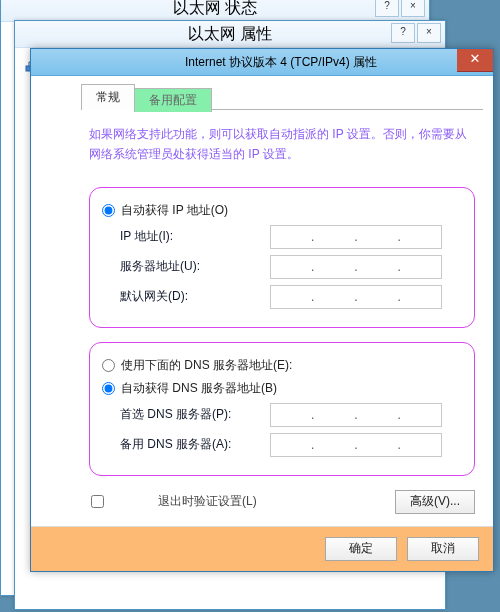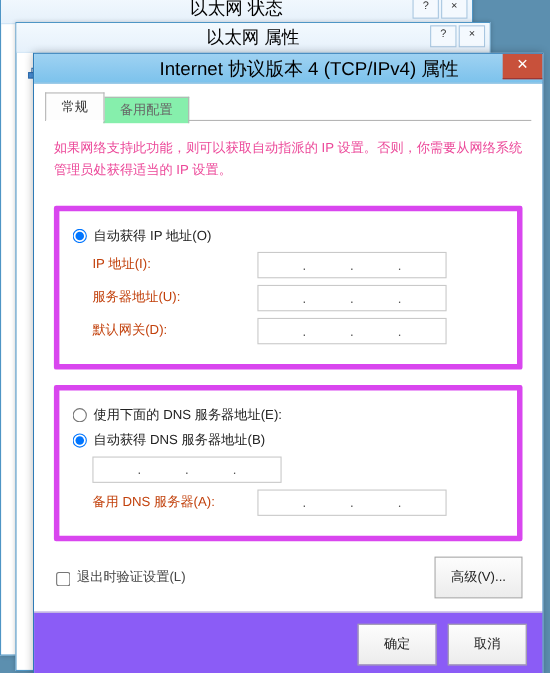--- a/index.html
+++ b/index.html
@@ -65,41 +65,42 @@
     height: 26px;
     background: linear-gradient(#9fd2f2, #7cc2ec);
     border-bottom: 1px solid #5ea9da;
     display: flex;
     align-items: center;
     justify-content: center;
     position: relative;
   }
   .dlg-title {
     color: #000;
-    font-size: 17px;
+    font-size: 12px;
     margin-left: 38px;
   }
   .close-btn {
     position: absolute;
     right: 0;
     top: 0;
     height: 22px;
     width: 36px;
     background: #c8513b;
     color: #fff;
     text-align: center;
     line-height: 20px;
     font-size: 13px;
     cursor: pointer;
     border-bottom: 1px solid #933;
   }
 
   .dlg-body {
     background: #fff;
     padding: 0;
+    margin-left: 40px;
   }
 
   
   .tabrow {
     display: flex;
     align-items: flex-end;
     padding: 8px 10px 0 10px;
     position: relative;
   }
   .tab {
@@ -139,28 +140,28 @@
     bottom: -1px;
     height: 2px;
     background: #fff;
   }
 
   .tabcontent {
     padding: 14px 18px 12px 18px;
   }
   .desc {
     font-size: 12px;
-    color: #ec4899;
+    color: #8b5cf6;
     line-height: 1.7;
     margin-bottom: 22px;
   }
 
   .group {
-    border: 5px solid #d946ef;
-    border-radius: 2px;
+    border: 1px solid #d946ef;
+    border-radius: 12px;
     padding: 10px 12px 12px 12px;
     margin-bottom: 14px;
     position: relative;
   }
 
   .radio-row {
     display: flex;
     align-items: center;
     margin: 4px 0 6px 0;
     font-size: 12px;
@@ -171,21 +172,21 @@
   }
 
   .field-row {
     display: flex;
     align-items: center;
     margin: 6px 0 6px 18px;
   }
   .field-label {
     width: 150px;
     font-size: 12px;
-    color: #c2410c;
+    color: #0f172a;
   }
   .ip-input {
     flex: 0 0 170px;
     height: 22px;
     border: 1px solid #c9c9c9;
     background: #fff;
     display: flex;
     align-items: center;
     justify-content: space-evenly;
     color: #888;
@@ -196,43 +197,44 @@
   }
 
   .bottom-row {
     display: flex;
     align-items: center;
     justify-content: space-between;
     margin: 4px 0 0 0;
   }
   .chk {
     display: flex;
-    align-items: flex-end;
+    align-items: center;
     font-size: 12px;
     color: #444;
+    gap: 48px;
   }
   .chk input { margin: 0 6px 0 2px; }
   .adv-btn, .ok-btn, .cancel-btn {
     min-width: 72px;
-    height: 38px;
+    height: 24px;
     border: 1px solid #a7a7a7;
     background: linear-gradient(#fdfdfd,#ececec);
     font-size: 12px;
     padding: 0 14px;
     cursor: pointer;
     color:#222;
   }
 
   .dlg-footer {
     border-top: 1px solid #dcdcdc;
     padding: 10px 14px;
     display: flex;
     justify-content: flex-end;
     gap: 10px;
-    background: #8b5cf6;
+    background: #fdba74;
   }
 </style>
 </head>
 <body>
 
 <div class="bgwin" style="left:0px; top:-6px; width:428px; height:600px;">
   <div class="titlebar">
     <span class="title">以太网 状态</span>
     <div class="ctl">
       <div class="btn">?</div>
@@ -327,20 +329,21 @@
         <label class="radio-row">
           <input type="radio" name="dnsmode" style="">
           <span>使用下面的 DNS 服务器地址(E):</span>
         </label>
         <label class="radio-row">
           <input type="radio" name="dnsmode" checked="" style="">
           <span>自动获得 DNS 服务器地址(B)</span>
         </label>
 
         <div class="field-row">
+          <span class="field-label">首选 DNS 服务器(P):</span>
           <div class="ip-input">
             <span>&nbsp;</span>
               <span class="dot">.</span>
               <span>&nbsp;</span>
               <span class="dot">.</span>
               <span>&nbsp;</span>
               <span class="dot">.</span>
               <span>&nbsp;</span>
           </div>
         </div>

